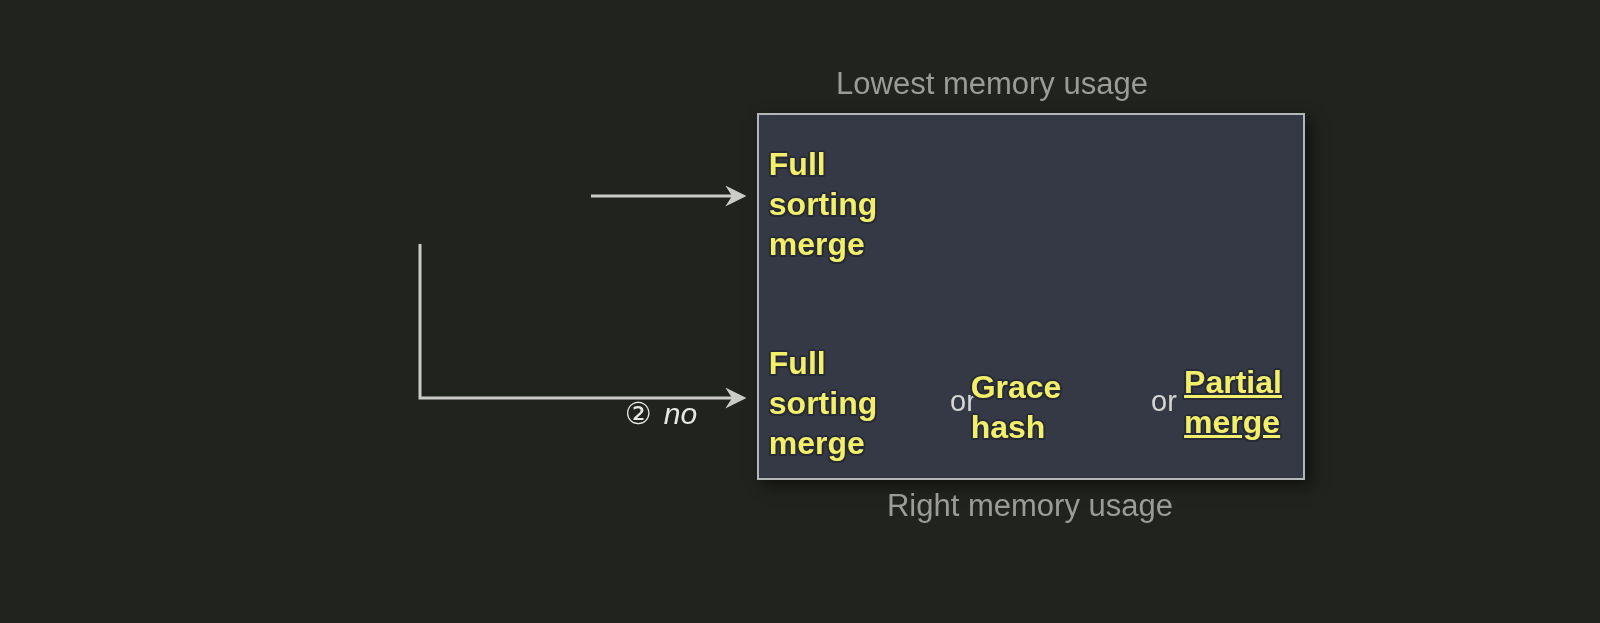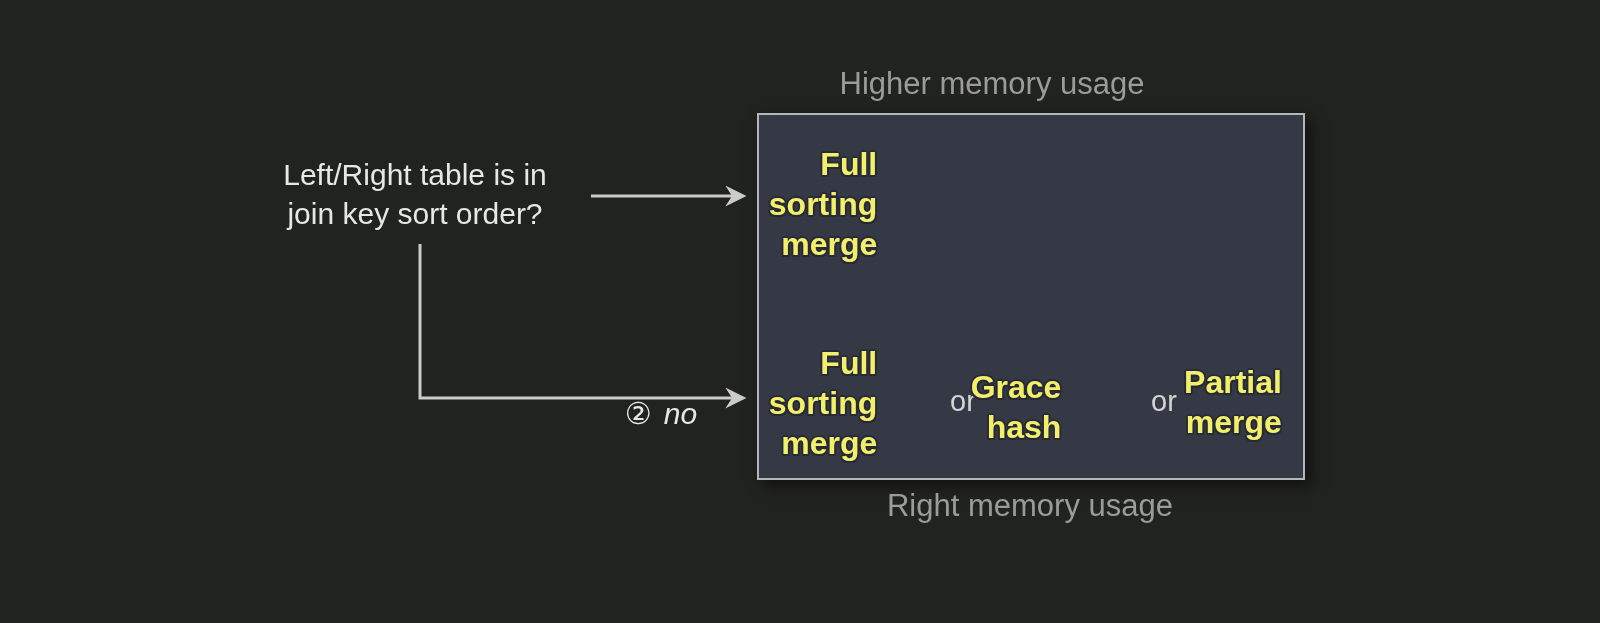--- a/index.html
+++ b/index.html
@@ -54,36 +54,36 @@
     left: 757px; top: 113px;
     width: 548px; height: 367px;
     box-sizing: border-box;
     background: var(--box_fill, #353945);
     border: 2px solid var(--box_border, #b4b6b8);
     box-shadow: 6px 6px 14px rgba(0,0,0,0.5);
   }
   .algo {
     position: absolute;
     transform: translate(-50%, -50%);
-    text-align: right;
+    text-align: left;
     white-space: pre-line;
     color: var(--algorithm_yellow, #f3ef6b);
     font-weight: bold;
     font-size: 32px;
     line-height: 40px;
     text-shadow:
       -2px 0 0 #272b37, 2px 0 0 #272b37,
       0 -2px 0 #272b37, 0 2px 0 #272b37,
       -1.5px -1.5px 0 #272b37, 1.5px -1.5px 0 #272b37,
       -1.5px 1.5px 0 #272b37, 1.5px 1.5px 0 #272b37;
   }
   .opt-sorted-fsm   { left: 64px;  top: 89px;  }
   .opt-unsorted-fsm { left: 64px;  top: 288px; }
   .opt-grace        { left: 257px; top: 292px; }
-  .opt-partial      { left: 474px; top: 287px; }
+  .opt-partial      { left: 474px; top: 287px; text-decoration: underline; }
   .or {
     position: absolute;
     transform: translate(-50%, -50%);
     color: #d4d4d2;
     font-size: 29px;
     margin-left: 32px;
   }
   .or1 { left: 172px; top: 286px; }
   .or2 { left: 373px; top: 286px; }
 </style>
@@ -95,29 +95,27 @@
   <svg class="connectors" viewBox="0 0 1600 623" xmlns="http://www.w3.org/2000/svg">
     <defs>
       <marker id="ah" viewBox="0 0 10 10" refX="7" refY="5" markerWidth="7" markerHeight="7" orient="auto">
         <path d="M0,0 L10,5 L0,10 L3.2,5 Z" fill="#cbcbc9"></path>
       </marker>
     </defs>
     <line x1="591" y1="196" x2="740" y2="196" stroke="#cbcbc9" stroke-width="3" marker-end="url(#ah)"></line>
     <polyline points="420,244 420,398 740,398" fill="none" stroke="#cbcbc9" stroke-width="3" marker-end="url(#ah)"></polyline>
   </svg>
 
-  <div class="question">Left/Right table is in
-join key sort order?</div>
 
 
   <div class="branch-label no">
     <span class="marker">②</span><span>no</span>
   </div>
 
-  <div class="memory-label top">Higher memory usage</div>
+  <div class="memory-label top">Lowest memory usage</div>
 
   <div class="algo-box">
     <div class="algo opt-sorted-fsm">Full
 sorting
 merge</div>
 
     <div class="algo opt-unsorted-fsm">Full
 sorting
 merge</div>
 

